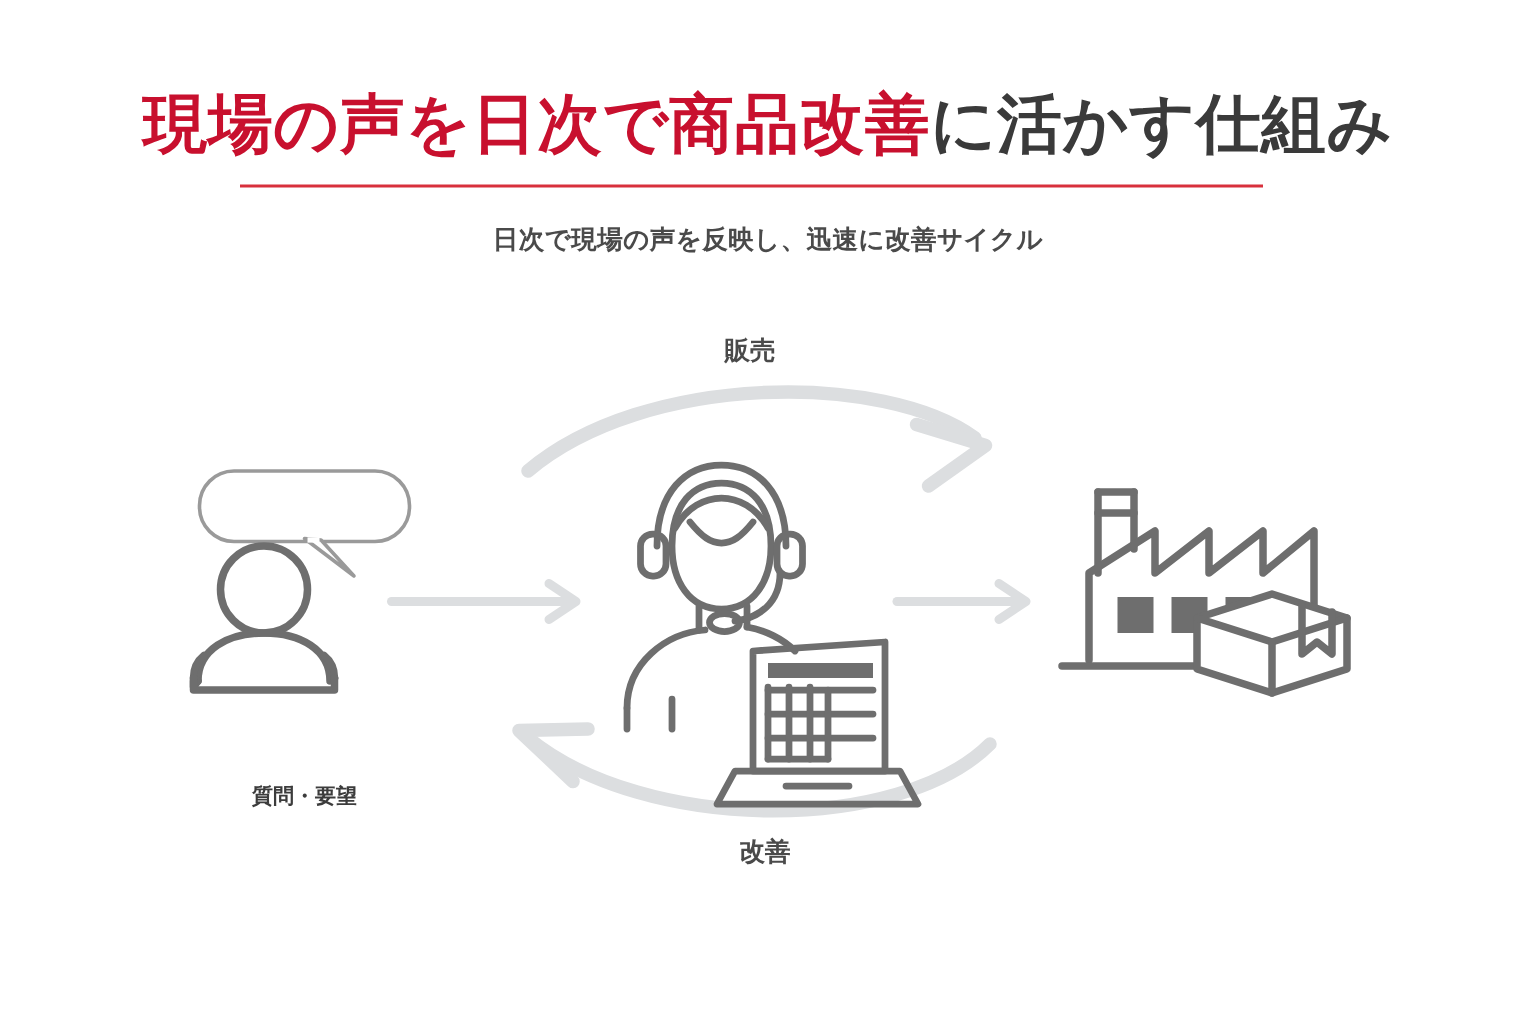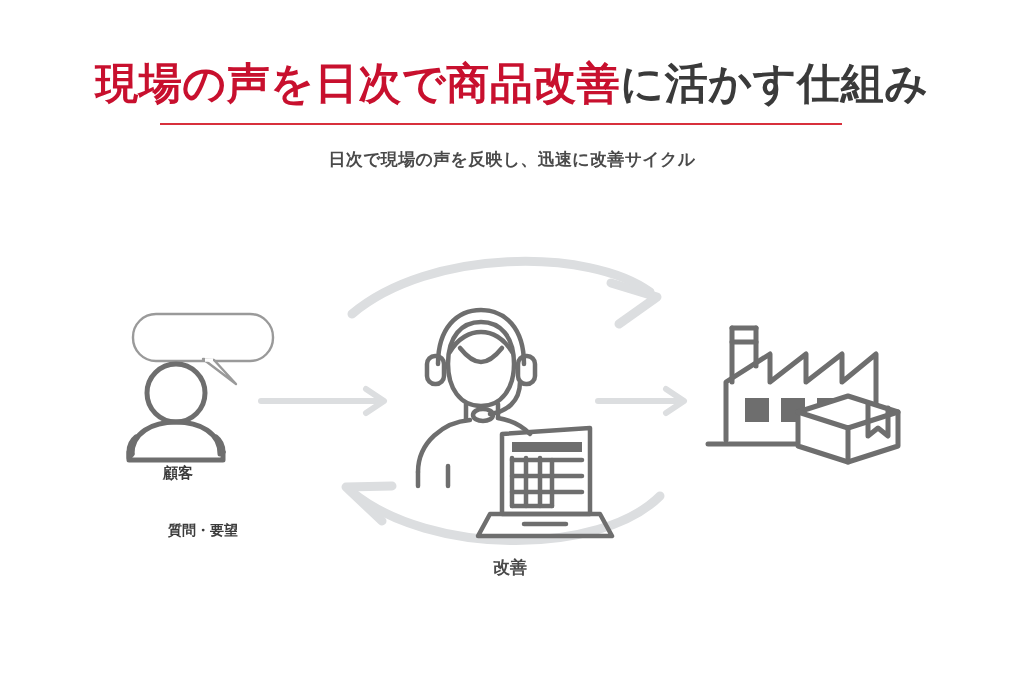--- a/index.html
+++ b/index.html
@@ -218,17 +218,17 @@
         <path d="M 798 216 L 848 200 L 898 216 L 898 250 L 848 266 L 798 250 Z" fill="#ffffff"></path>
         <path d="M 798 216 L 848 232 L 898 216"></path>
         <path d="M 848 232 L 848 266"></path>
         <path d="M 868 208 L 868 240 L 878 232 L 888 240 L 888 212"></path>
       </g>
     </svg>
 
     <div class="bubble-text">質問・要望</div>
   </div>
 
+  <div class="arc-label top">販売</div>
   <div class="arc-label bottom">改善</div>
 
-  <div class="node-label customer">顧客</div>
 
 </div>
 
 </body></html>

